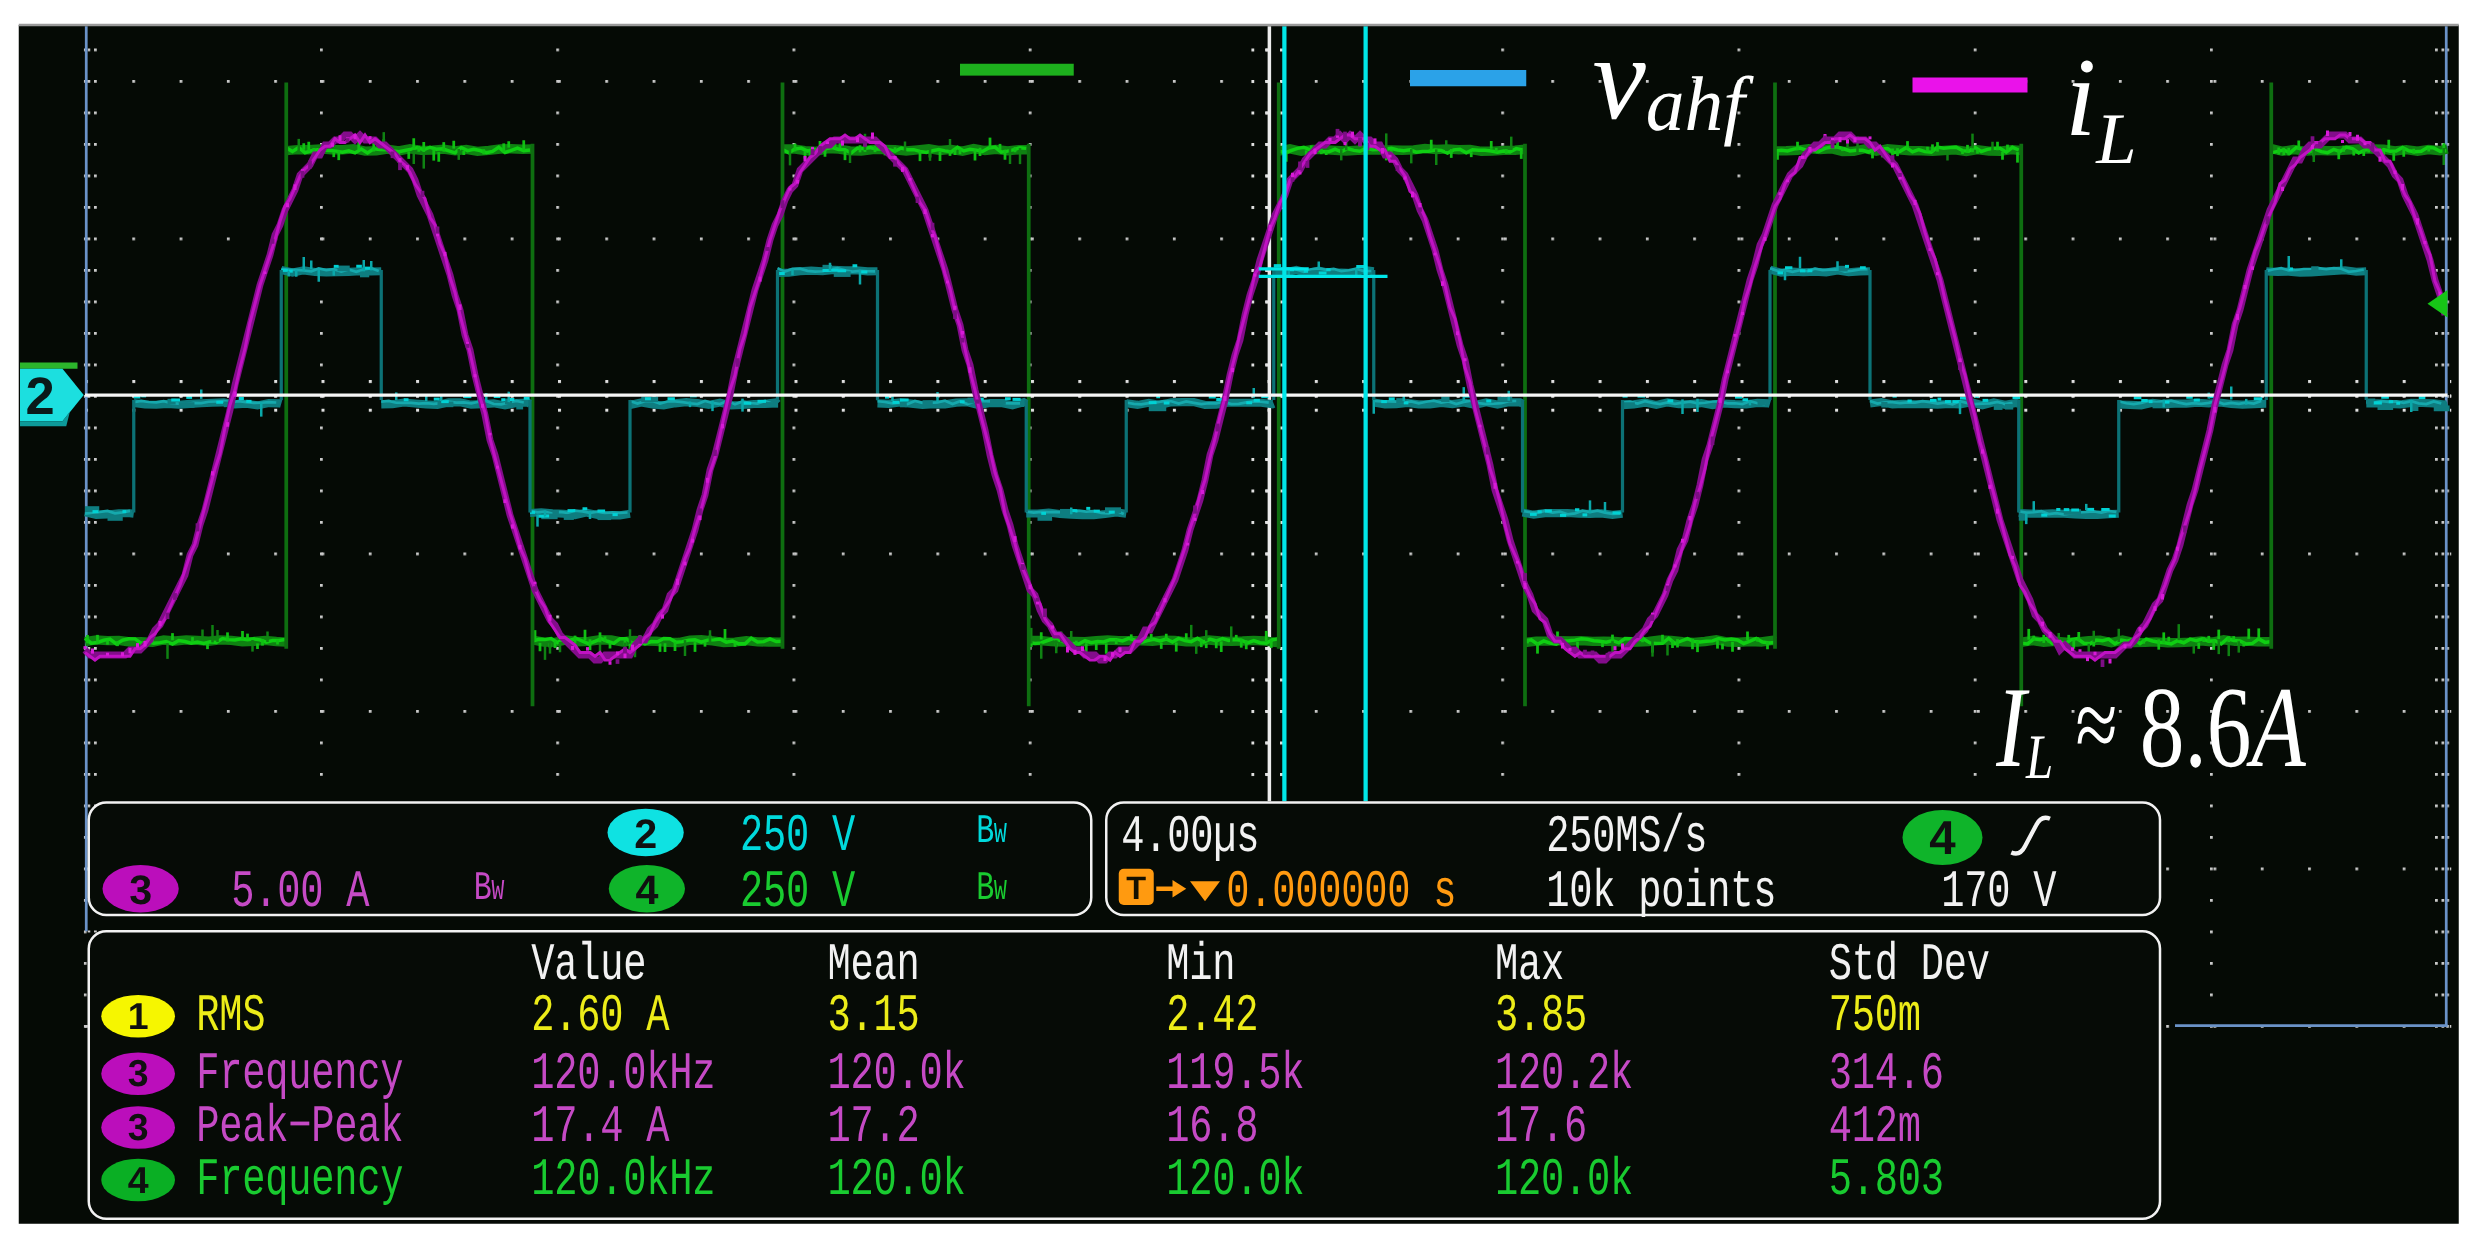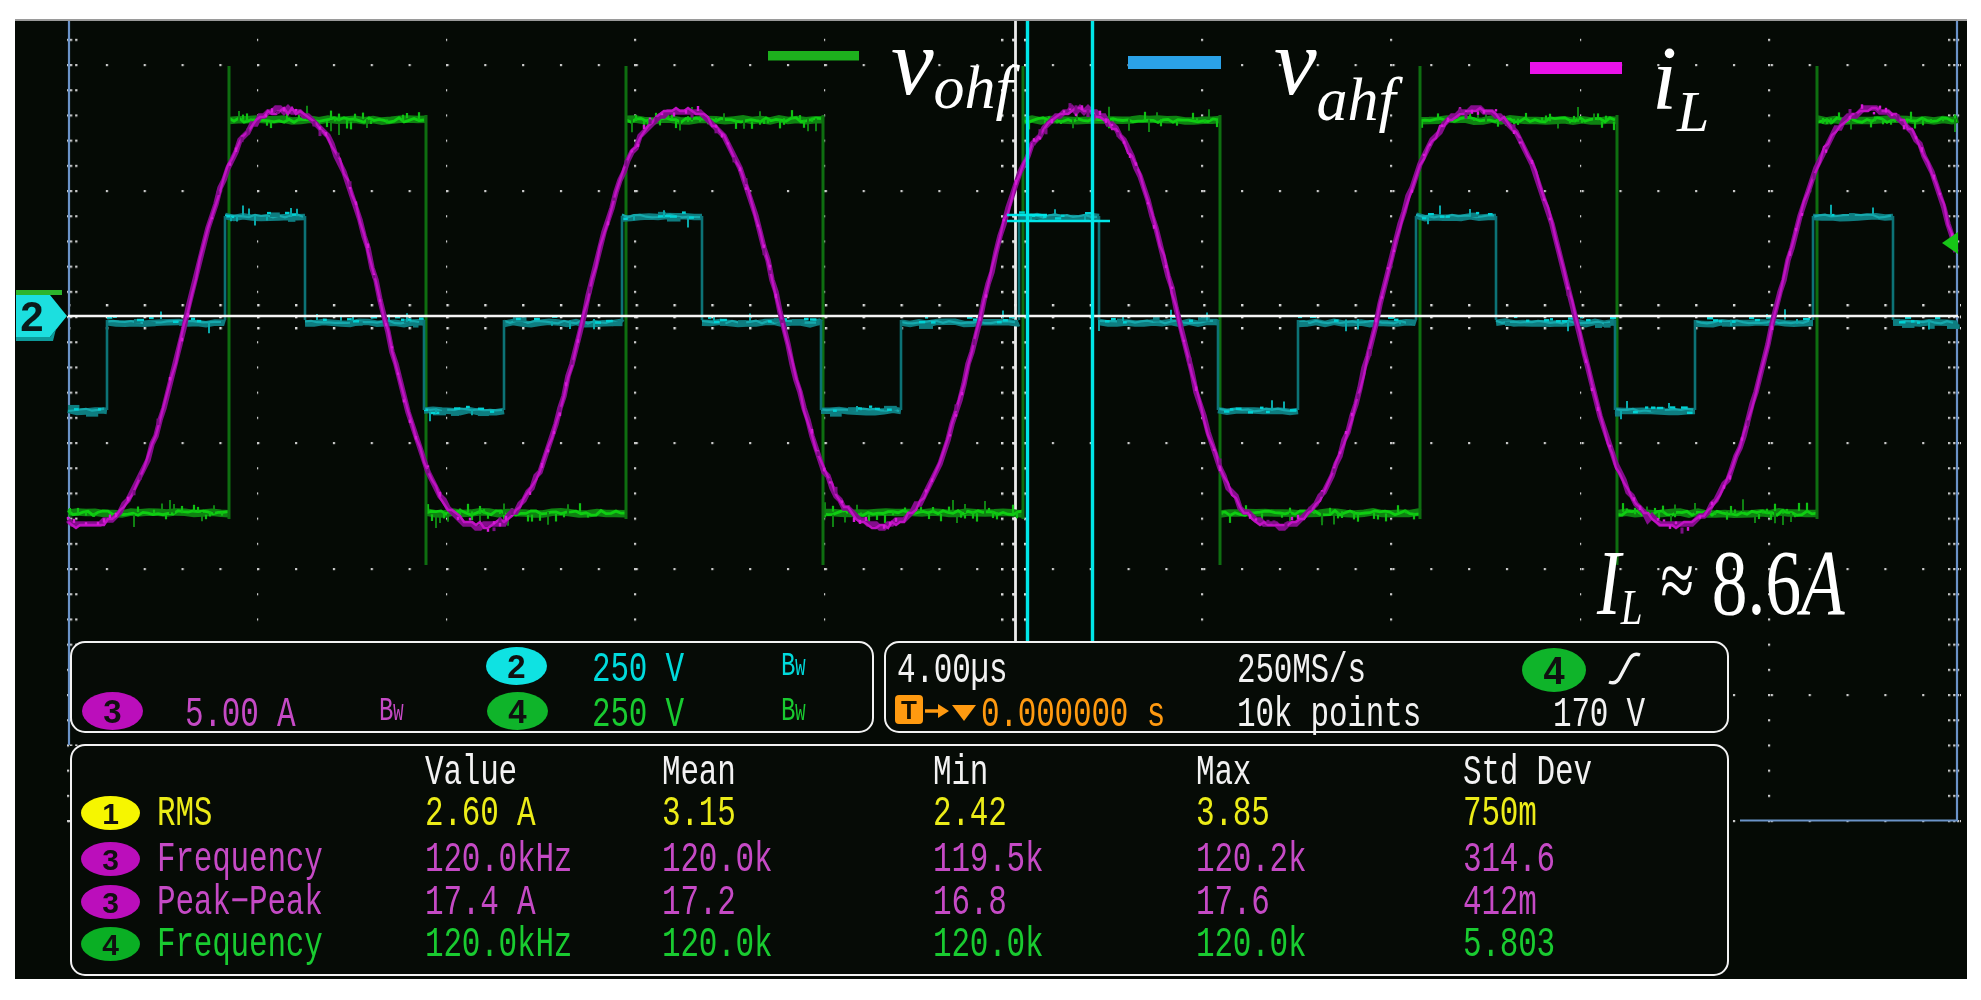--- a/index.html
+++ b/index.html
@@ -878,22 +878,21 @@
 <rect x="768" y="51" width="91" height="9.5" fill="#1db01d"></rect>
 <rect x="1128" y="56" width="93" height="13" fill="#2ba2e8"></rect>
 <rect x="1530" y="62" width="92" height="12" fill="#ea12ea"></rect>
 <rect x="16" y="290" width="46" height="5" fill="#2cb52c"></rect>
 <polygon points="16,295 50,295 67,316 50,337 16,337" fill="#1cdfdf"></polygon>
 <polygon points="16,337 50,337 56,329 53,341 16,341" fill="#0d9a9a"></polygon>
 <text x="32" y="331" font-family="Liberation Sans" font-size="42" font-weight="bold" fill="#0a1a1a" text-anchor="middle">2</text>
 <polygon points="1942,243 1958,232 1958,254" fill="#17c517"></polygon>
     </svg>
 <div style="position:absolute;left:15px;top:19px;width:1952px;height:2px;background:#9a9a9a"></div>
-<div class="math" style="left:891px;top:6px;font-size:96px">v<span style="font-size:62px;position:relative;top:14px">ohf</span></div>
-<div class="math" style="left:1274px;top:6px;font-size:96px">v<span style="font-size:62px;position:relative;top:26px">ahf</span></div>
+<div class="math" style="left:1274px;top:6px;font-size:96px">v<span style="font-size:62px;position:relative;top:10px">ahf</span></div>
 <div class="math" style="left:1652px;top:27px;font-size:90px">i<span style="font-size:58px;position:relative;top:22px">L</span></div>
 <div class="math" style="left:1597px;top:529px;font-size:84px;transform:scale(0.85,1.1);transform-origin:left top">I<span style="font-size:46px;position:relative;top:9px">L</span><span style="font-style:normal"> <span style="font-size:72px;position:relative;top:-6px">≈</span> 8.6</span>A</div>
 <div class="box" style="left:70px;top:641px;width:800px;height:88px"></div>
 <div class="box" style="left:884px;top:641px;width:841px;height:88px"></div>
 <div class="box" style="left:70px;top:744px;width:1655px;height:228px"></div>
 <div class="pill" style="left:486px;top:647px;width:61px;height:38px;background:#0fe2e2;font-size:33px;line-height:40px">2</div>
 <div class="t cy" style="left:592px;top:646px">250 V</div>
 <div class="t cy" style="left:781px;top:648px;font-size:24px">B<span style="font-size:17px">W</span></div>
 <div class="pill" style="left:82px;top:692px;width:61px;height:38px;background:#bb0ebb;font-size:33px;line-height:40px">3</div>
 <div class="t mg" style="left:185px;top:691px">5.00 A</div>

